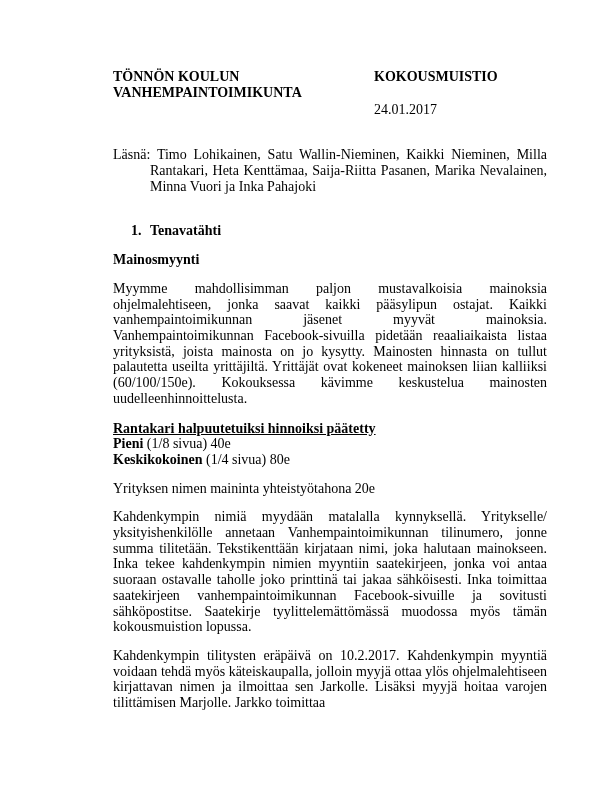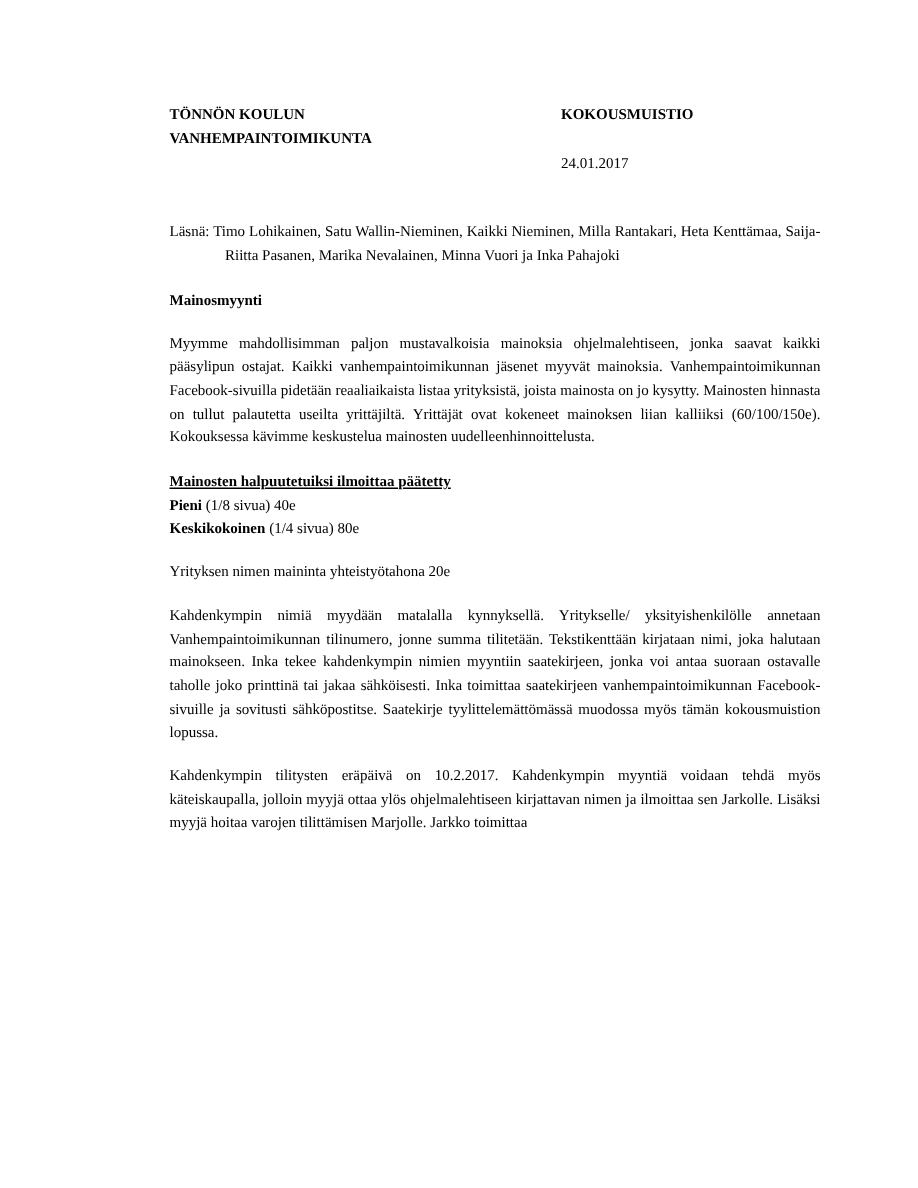--- a/index.html
+++ b/index.html
@@ -2,21 +2,21 @@
 <html><head>
 <meta charset="utf-8">
 <style>
   html, body { margin: 0; padding: 0; background: #ffffff; }
   .page {
     position: relative;
     width: 612px;
     height: 792px;
     background: #ffffff;
     font-family: "Liberation Serif", serif;
-    font-size: 10px;
+    font-size: 14px;
     line-height: 15.7px;
     color: #000000;
     overflow: hidden;
   }
   .content {
     position: absolute;
     left: 113px;
     top: 69px;
     width: 434px;
   }
@@ -64,28 +64,31 @@
       <div class="org">
         <div class="org-line">TÖNNÖN KOULUN</div>
         <div class="org-line">VANHEMPAINTOIMIKUNTA</div>
       </div>
       <div class="doc-type">KOKOUSMUISTIO</div>
       <div class="doc-date">24.01.2017</div>
     </div>
 
     <p class="attendees"><span>Läsnä:</span> <span>Timo Lohikainen, Satu Wallin-Nieminen, Kaikki Nieminen, Milla Rantakari, Heta Kenttämaa, Saija-Riitta Pasanen, Marika Nevalainen, Minna Vuori ja Inka Pahajoki</span></p>
 
+    <div class="section-heading">
+      <span class="num">1.</span><span>Tenavatähti</span>
+    </div>
 
 
 
     <div class="sub-heading">Mainosmyynti</div>
 
     <p class="para just">Myymme mahdollisimman paljon mustavalkoisia mainoksia ohjelmalehtiseen, jonka saavat kaikki pääsylipun ostajat. Kaikki vanhempaintoimikunnan jäsenet myyvät mainoksia. Vanhempaintoimikunnan Facebook-sivuilla pidetään reaaliaikaista listaa yrityksistä, joista mainosta on jo kysytty. Mainosten hinnasta on tullut palautetta useilta yrittäjiltä. Yrittäjät ovat kokeneet mainoksen liian kalliiksi (60/100/150e). Kokouksessa kävimme keskustelua mainosten uudelleenhinnoittelusta.</p>
 
-    <div class="pricing-heading">Mainosten halpuutetuiksi ilmoittaa päätetty</div>
+    <div class="pricing-heading">Rantakari halpuutetuiksi hinnoiksi päätetty</div>
 
     <div class="price-line"><span class="b">Pieni</span><span> (1/8 sivua)  40e</span></div>
     <div class="price-line"><span class="b">Keskikokoinen</span><span> (1/4 sivua) 80e</span></div>
 
     <p class="para">Yrityksen nimen maininta yhteistyötahona 20e</p>
 
     <p class="para just">Kahdenkympin nimiä myydään matalalla kynnyksellä. Yritykselle/ yksityishenkilölle annetaan Vanhempaintoimikunnan tilinumero, jonne summa tilitetään. Tekstikenttään kirjataan nimi, joka halutaan mainokseen. Inka tekee kahdenkympin nimien myyntiin saatekirjeen, jonka voi antaa suoraan ostavalle taholle joko printtinä tai jakaa sähköisesti. Inka toimittaa saatekirjeen vanhempaintoimikunnan Facebook-sivuille ja sovitusti sähköpostitse. Saatekirje tyylittelemättömässä muodossa myös tämän kokousmuistion lopussa.</p>
 
     <p class="para just">Kahdenkympin tilitysten eräpäivä on 10.2.2017.  Kahdenkympin myyntiä voidaan tehdä myös käteiskaupalla, jolloin myyjä ottaa ylös ohjelmalehtiseen kirjattavan nimen ja ilmoittaa sen Jarkolle. Lisäksi myyjä hoitaa varojen tilittämisen Marjolle. Jarkko toimittaa</p>
 

